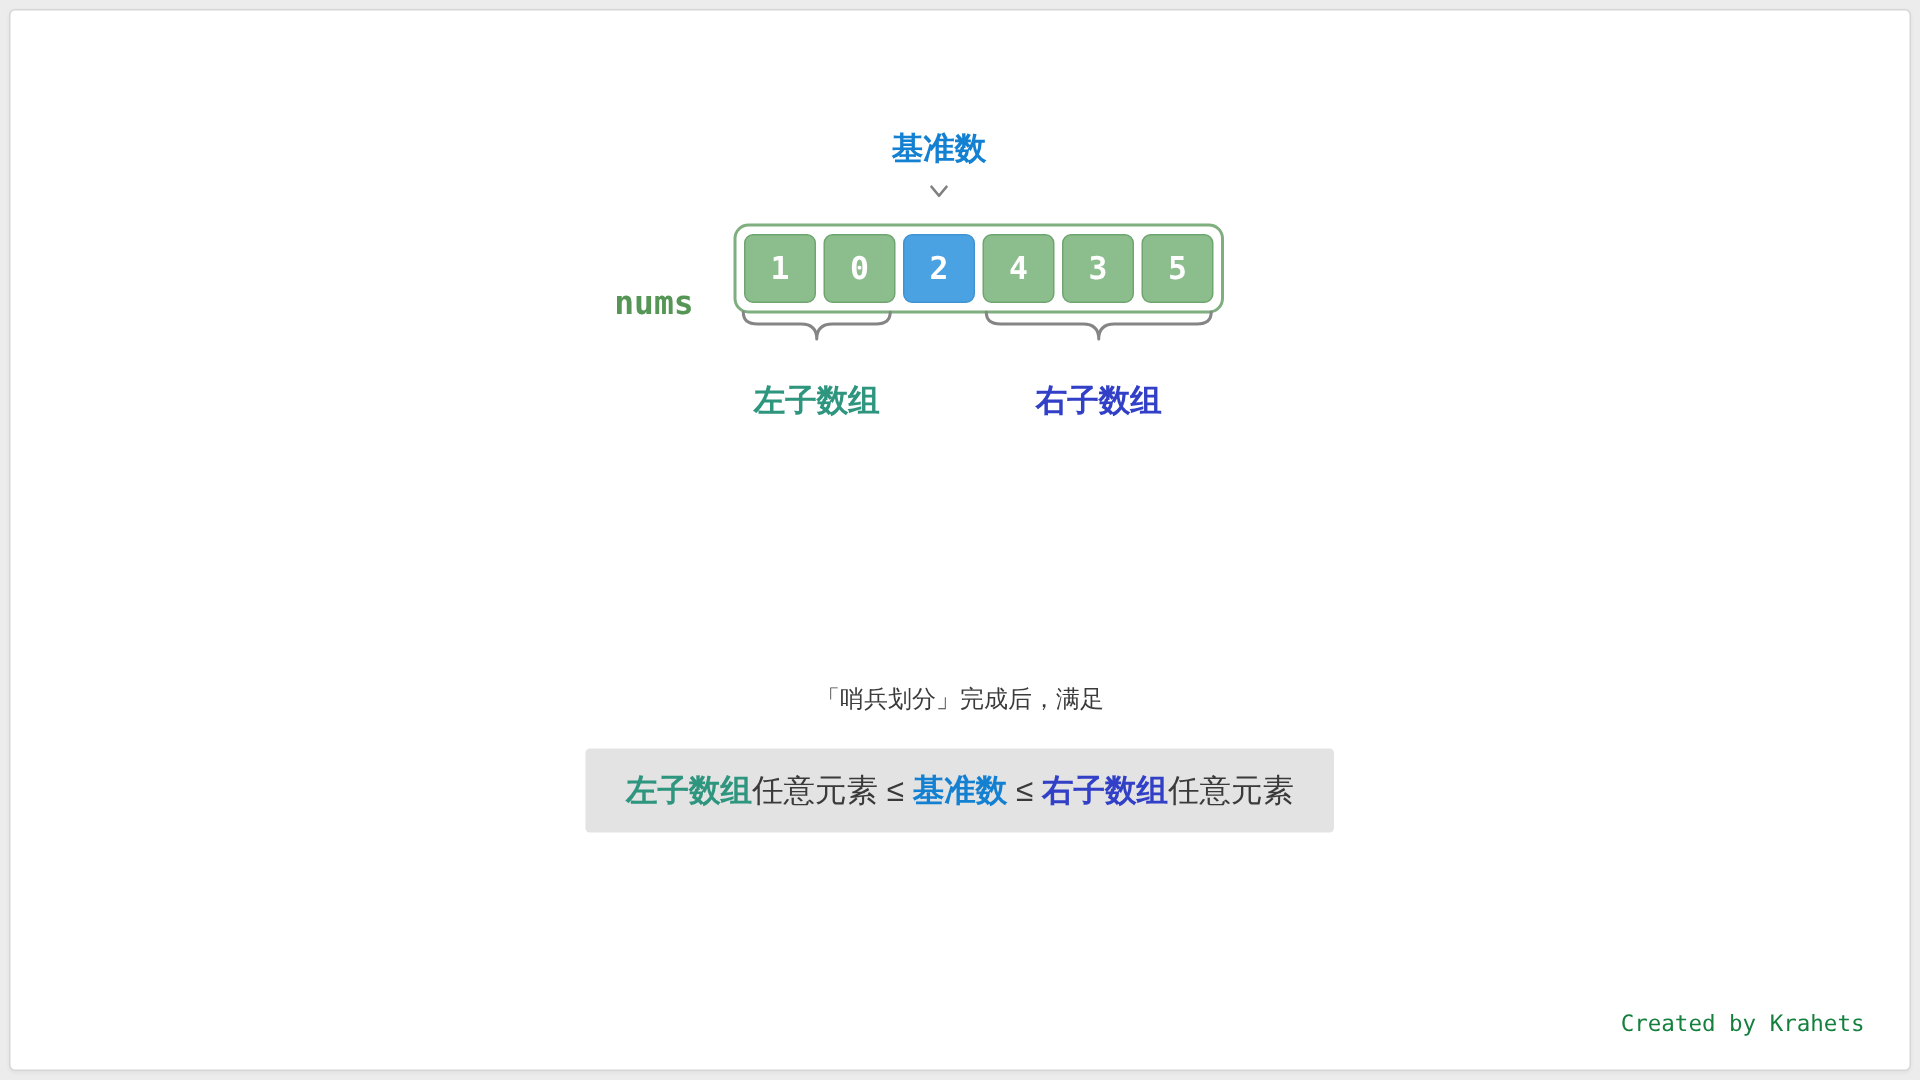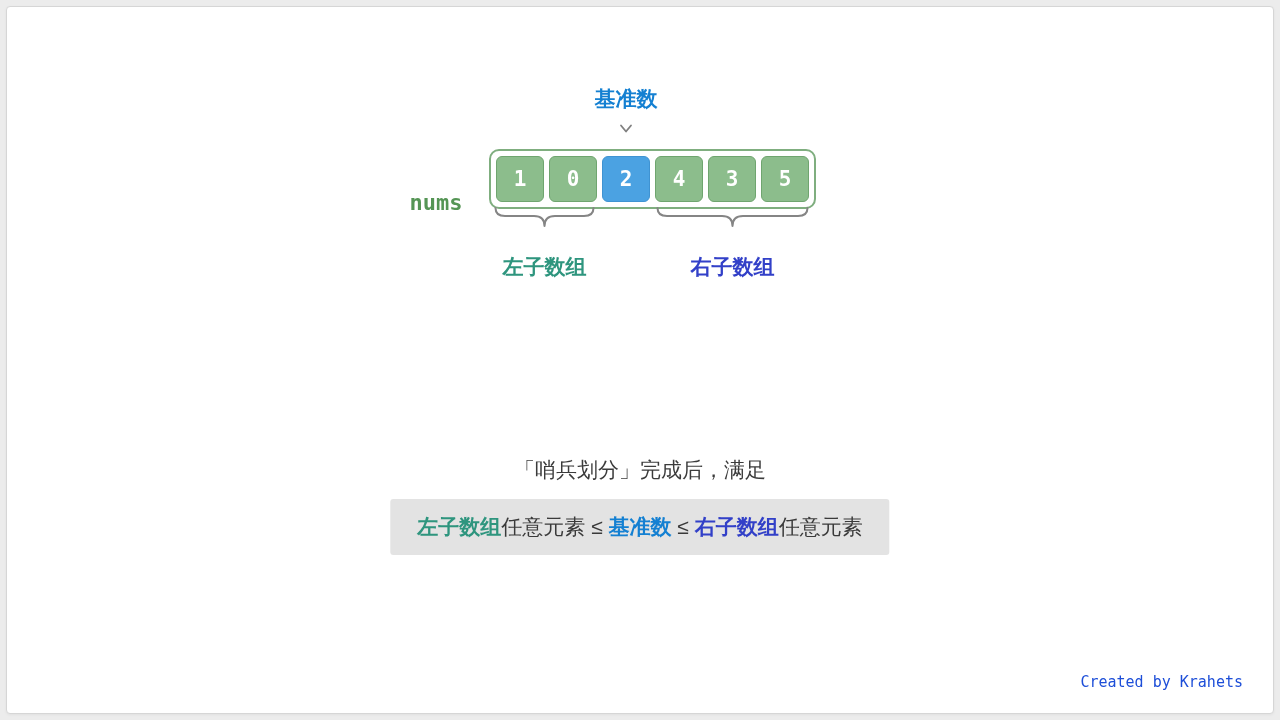--- a/index.html
+++ b/index.html
@@ -58,38 +58,38 @@
   .sub-label {
     position: absolute; top: 246px;
     text-align: center;
     font-size: 21px; font-weight: bold;
   }
   .sub-label.left  { left: 487px; width: 101px; color: #2e957e; }
   .sub-label.right { left: 649px; width: 153px; color: #3240c8; }
   .caption {
     position: absolute; left: 0; top: 449px; width: 100%;
     text-align: center;
-    font-size: 21px; color: #3b3b3b;
+    font-size: 16px; color: #3b3b3b;
   }
   .formula-box {
     position: absolute; top: 492px; left: 50%;
     transform: translateX(-50%);
     background: #e3e3e3;
     border-radius: 3px;
     padding: 14px 27px;
     font-size: 21px; color: #3a3a3a;
     white-space: nowrap;
   }
   .seg-left  { color: #2e957e; font-weight: bold; }
   .seg-pivot { color: #1480d2; font-weight: bold; }
   .seg-right { color: #3240c8; font-weight: bold; }
   .credit {
     position: absolute; right: 30px; bottom: 22px;
     font-family: "DejaVu Sans Mono", monospace;
-    font-size: 15px; color: #1d4ed8;
+    font-size: 15px; color: #15803d;
   }
 </style>
 </head>
 <body>
 
 <div class="card">
 
   <div class="pivot-label">基准数</div>
 
   <div class="pivot-arrow">

